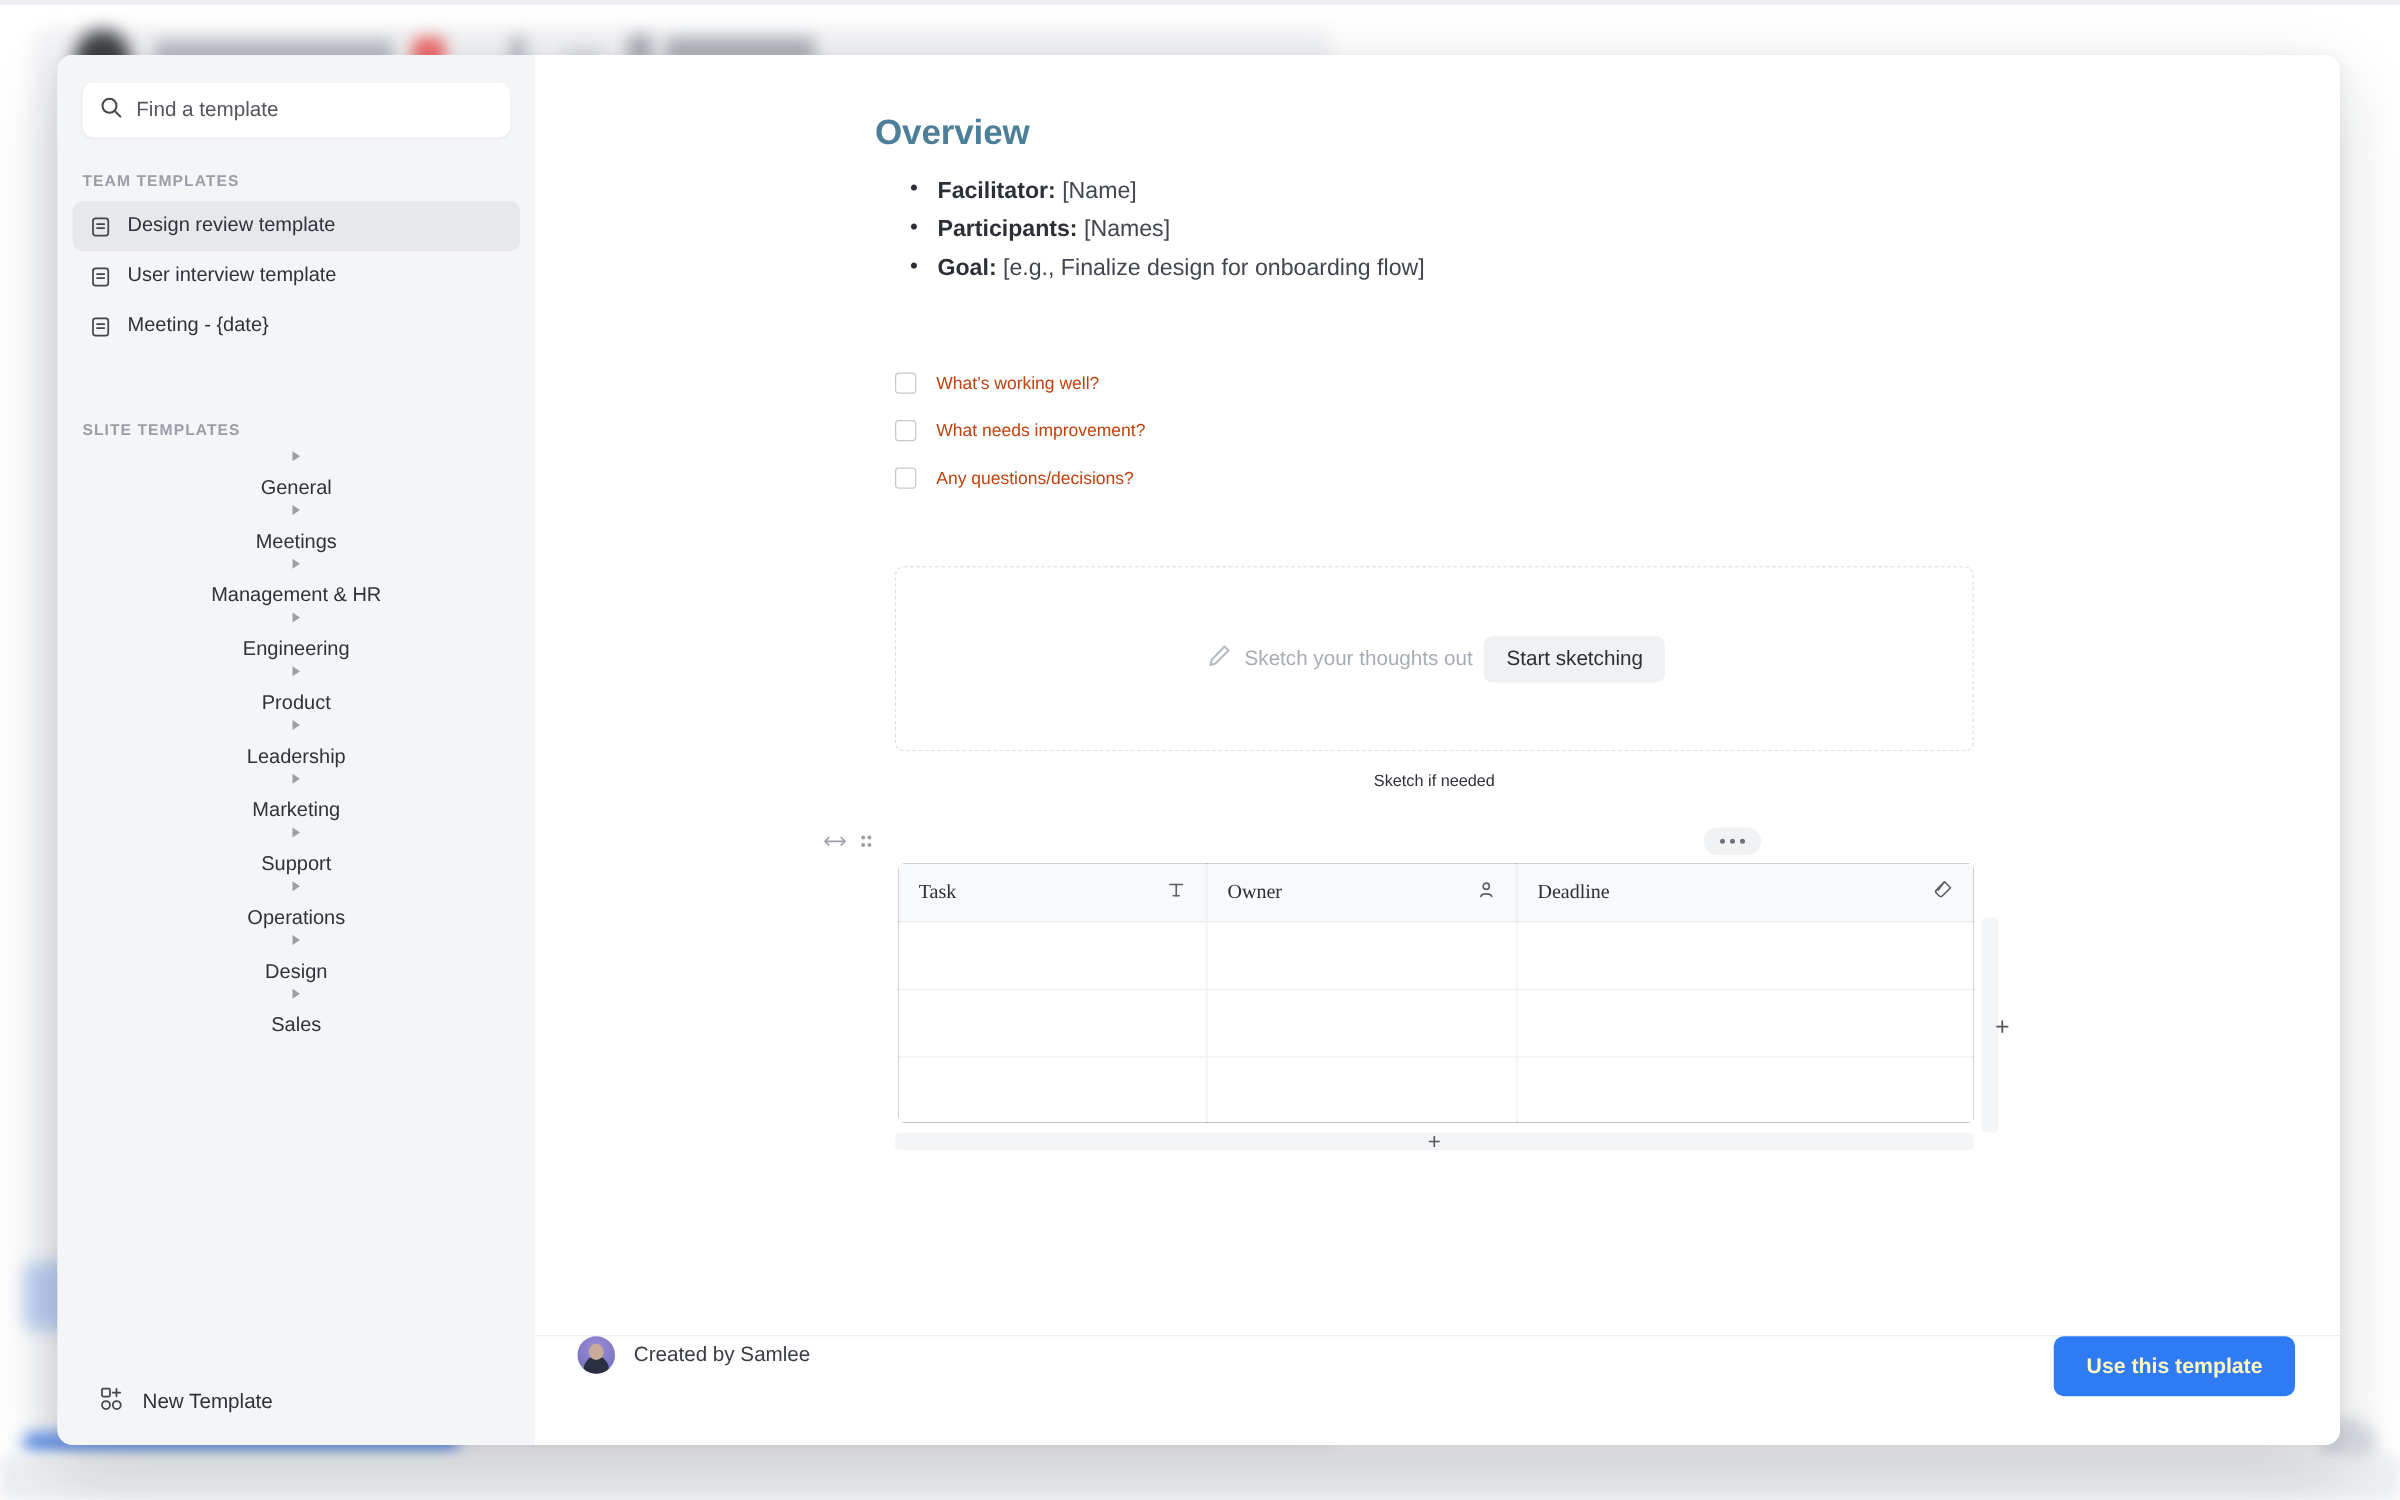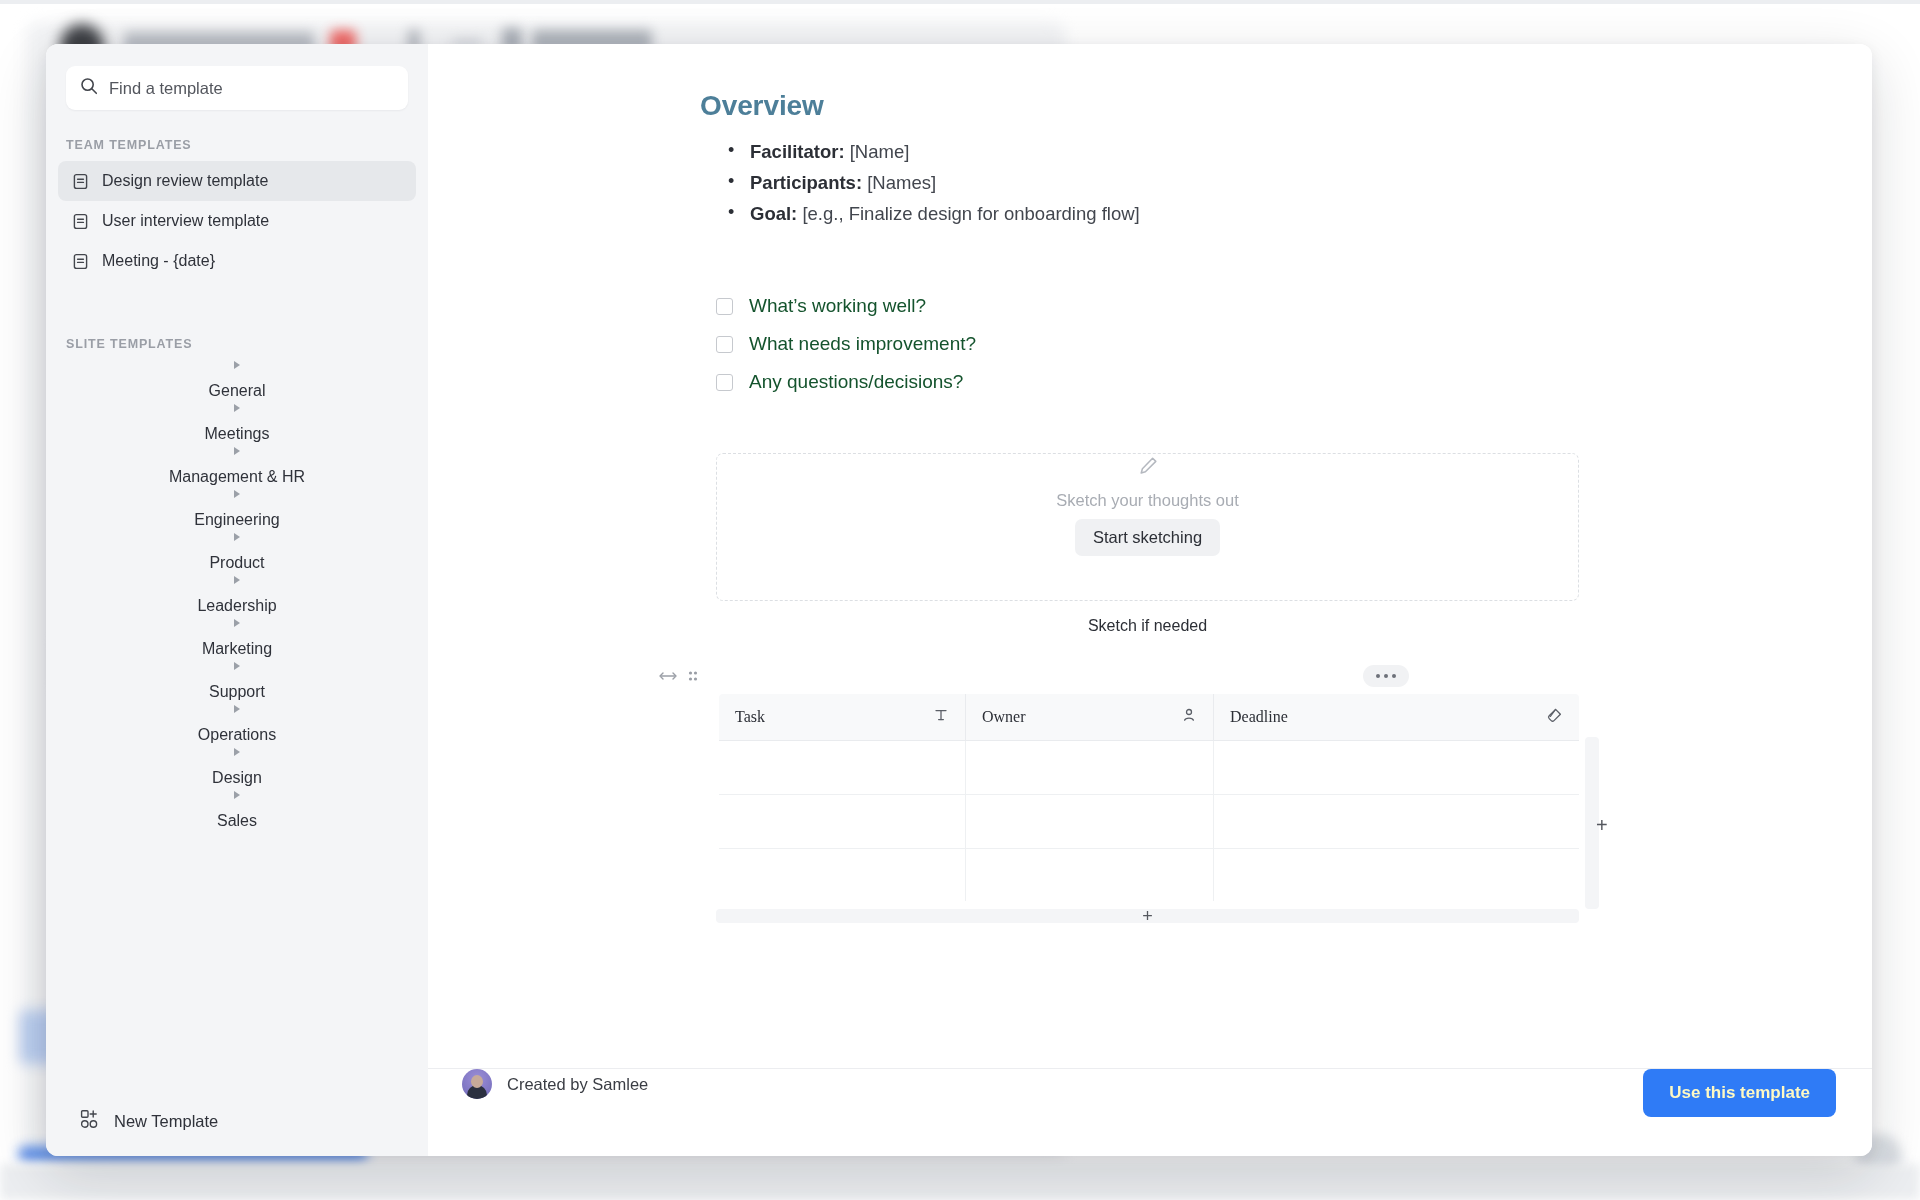--- a/index.html
+++ b/index.html
@@ -187,43 +187,43 @@
   .checks { margin: 58px 0 0 288px; }
   .check-row {
     display: flex; align-items: center; gap: 16px;
     height: 38px;
   }
   .cbox {
     width: 17px; height: 17px; flex: 0 0 17px;
     border: 1.6px solid #c6c9ce; border-radius: 3px;
     background: #fff;
   }
-  .check-label { font-size: 19px; color: #14532d; text-align: right; }
+  .check-label { font-size: 14px; color: #c2410c; text-align: right; }
 
   .sketch-block {
     margin: 52px 0 0 288px;
     width: 863px; height: 148px;
     border: 1.4px dashed #dcdfe3;
     border-radius: 7px;
-    display: flex; flex-direction: column;
-    align-items: center; justify-content: flex-start;
+    display: flex; flex-direction: row;
+    align-items: center; justify-content: center;
     gap: 9px;
   }
   .sketch-caption-txt {
     color: #a8acb3; font-size: 16.5px;
   }
   .sketch-btn {
     background: #f0f1f3; border: none;
     border-radius: 7px; padding: 9px 18px;
     font-family: "Liberation Sans", sans-serif;
     font-size: 16.5px; color: #2c2f36; cursor: pointer;
   }
   .sketch-sub {
     margin: 16px 0 0 288px; width: 863px;
-    text-align: center; font-size: 16px; color: #2c2f36;
+    text-align: center; font-size: 13px; color: #2c2f36;
   }
 
   
   .table-zone { margin: 56px 0 0 288px; position: relative; width: 885px; }
   .tbl-handles {
     position: absolute; left: -58px; top: -22px;
     display: flex; align-items: center; gap: 9px;
   }
   .dots-chip {
     position: absolute; right: 192px; top: -26px;

